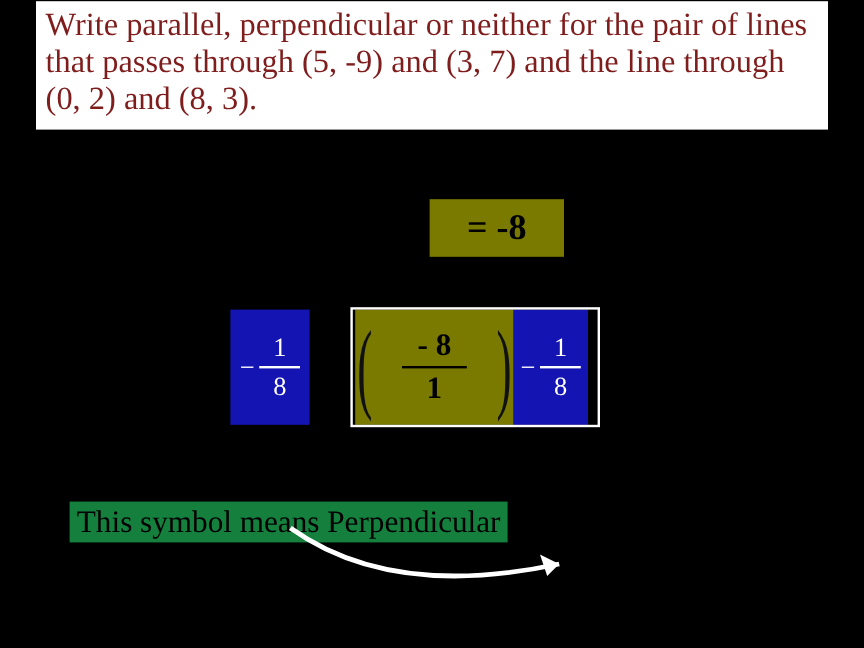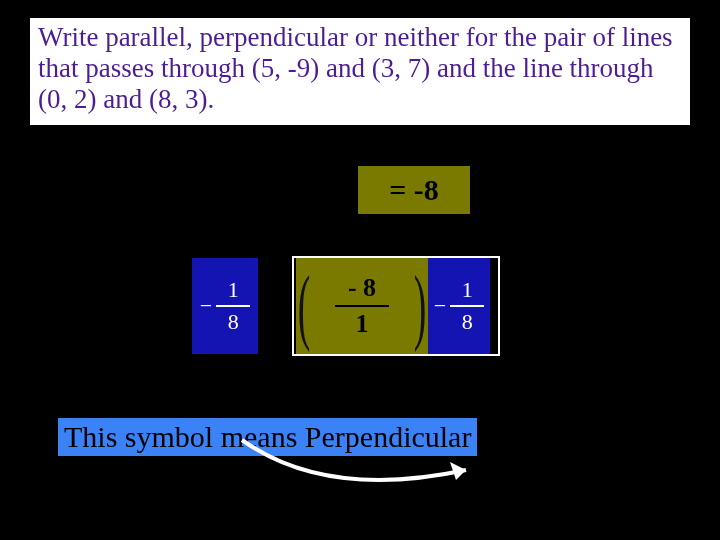--- a/index.html
+++ b/index.html
@@ -6,26 +6,26 @@
   body {
     width: 720px;
     height: 540px;
     background: #000;
     font-family: "Times New Roman", serif;
     position: relative;
     overflow: hidden;
   }
   .question-block {
     position: absolute;
-    top: 18px;
+    top: 1px;
     left: 30px;
     right: 30px;
     background: #fff;
     padding: 4px 8px 10px 8px;
-    color: #4c1d95;
+    color: #7f1d1d;
     font-size: 27px;
     line-height: 1.15;
   }
   .eq-box {
     position: absolute;
     background: #7a7a00;
     display: flex;
     align-items: center;
     justify-content: center;
     font-size: 30px;
@@ -111,23 +111,23 @@
     font-weight: 300;
     color: #111;
     line-height: 1;
     transform: scaleX(0.45);
   }
   .midfrac .bar { width: 54px; height: 2px; background:#000; }
   .caption {
     position: absolute;
     top: 418px;
     left: 58px;
-    background: #3b82f6;
+    background: #15803d;
     color: #000;
-    font-size: 30px;
+    font-size: 26px;
     padding: 2px 6px;
   }
   .arrow-wrap {
     position: absolute;
     top: 432px;
     left: 236px;
     width: 246px;
     height: 66px;
   }
 </style>

